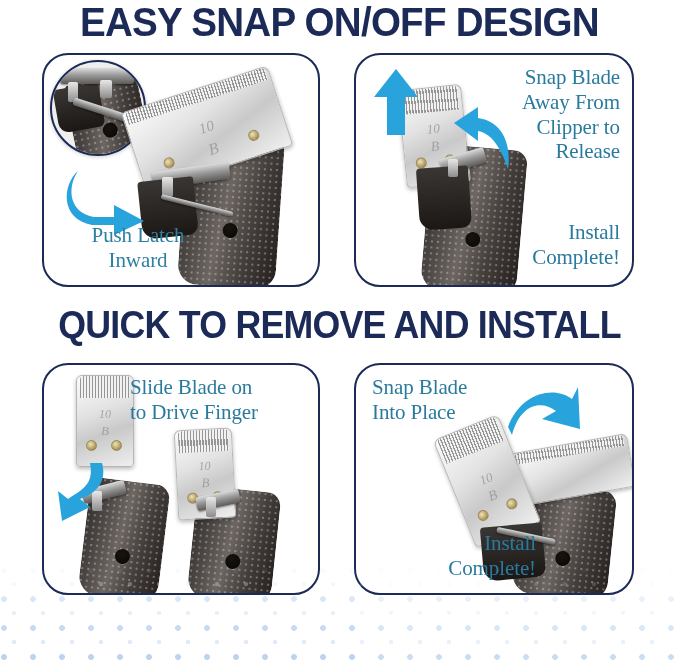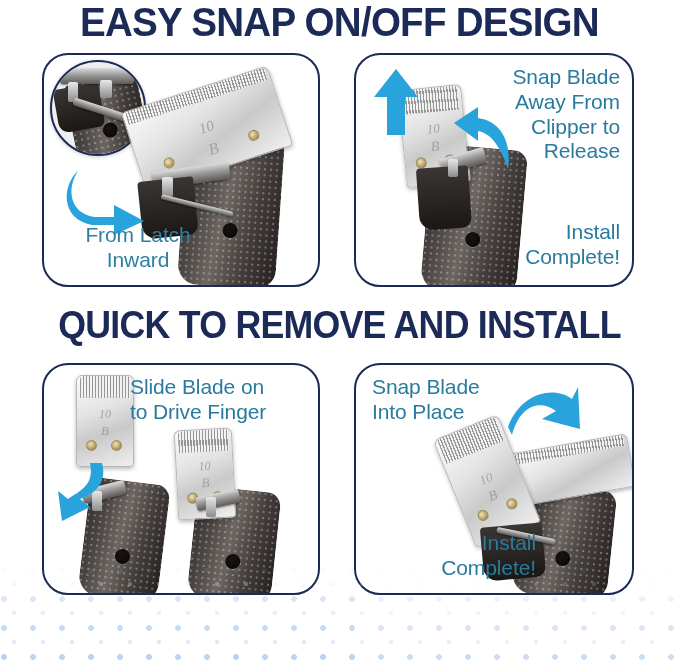--- a/index.html
+++ b/index.html
@@ -71,21 +71,21 @@
   }
   #panel-tl { left: 42px;  top: 53px;  width: 278px; height: 234px; }
   #panel-tr { left: 354px; top: 53px;  width: 280px; height: 234px; }
   #panel-bl { left: 42px;  top: 363px; width: 278px; height: 232px; }
   #panel-br { left: 354px; top: 363px; width: 280px; height: 232px; }
 
   
   .caption {
     position: absolute;
     color: #2a7a9e;
-    font-family: Liberation Sans, sans-serif;
+    font-family: Liberation Serif, serif;
     font-weight: 400;
     font-size: 21px;
     line-height: 1.18;
     white-space: pre-line;
     letter-spacing: -0.1px;
   }
 
   #cap-tl        { left: 14px;  top: 168px; width: 160px; text-align: center; color:#2f7fa3; }
   #cap-tr-main   { right: 12px; top: 10px;  width: 168px; text-align: right; }
   #cap-tr-sub    { right: 12px; top: 165px; width: 168px; text-align: right; }
@@ -208,21 +208,21 @@
     <div class="latch-dark" style="left:96px; top:124px; width:56px; height:58px; border-radius:4px 3px 10px 14px; transform:rotate(-6deg);"></div>
     <div class="hook" style="left:118px; top:122px; width:11px; height:20px;"></div>
     <div class="latch" style="left:116px; top:148px; width:74px; height:5px; transform:rotate(14deg);"></div>
 
     <div class="arrow" style="left:20px; top:110px; width:86px; height:70px;">
       <svg width="86" height="70" viewBox="0 0 86 70">
         <path d="M14 6 C 2 24, 6 48, 30 52 L 50 52 L 50 40 L 80 56 L 50 70 L 50 60 L 28 60 C -4 54, -2 20, 14 6 Z" fill="#29A3DC"></path>
       </svg>
     </div>
 
-    <div class="caption" id="cap-tl">From Latch
+    <div class="caption" id="cap-tl">Push Latch
 Inward</div>
   </div>
 
   <div class="panel" id="panel-tr">
 
     <div class="body-shell" style="left:70px; top:92px; width:96px; height:146px; transform:rotate(5deg);"></div>
 
     <div class="blade" style="left:46px; top:32px; width:62px; height:96px; transform:rotate(-6deg); border-radius:6px 6px 4px 4px;">
       <div class="teeth" style="height:24px;"></div>
       <div class="mark" style="top:34px; font-size:13px;">10</div>

